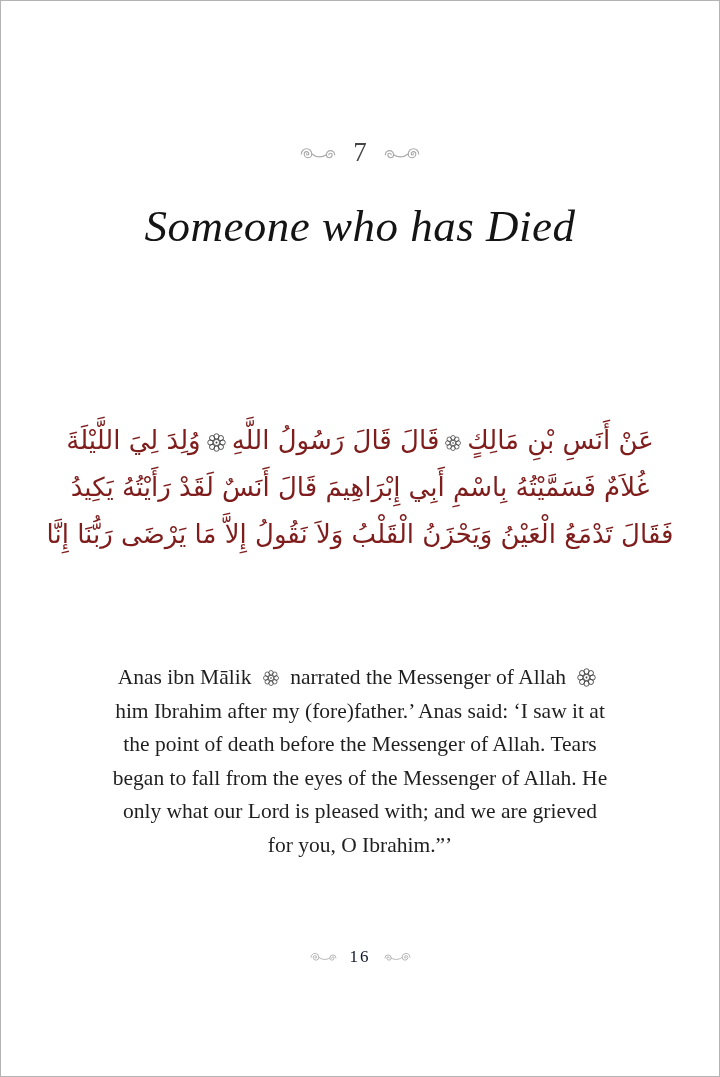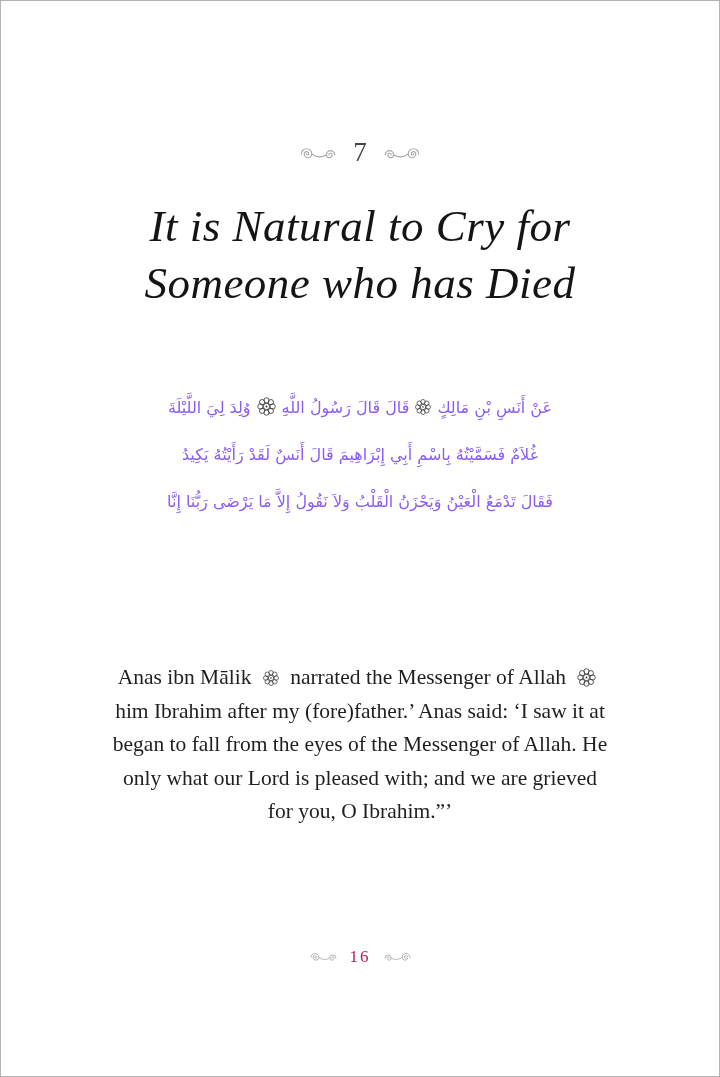--- a/index.html
+++ b/index.html
@@ -34,27 +34,27 @@
     text-align: center;
     font-style: italic;
     font-size: 45px;
     line-height: 57px;
     color: #141414;
     letter-spacing: 0.5px;
   }
 
   
   .arabic-block {
-    top: 383px;
+    top: 416px;
     direction: rtl;
     text-align: center;
     font-family: "DejaVu Sans", sans-serif;
-    font-size: 16px;
+    font-size: 26px;
     line-height: 47px;
-    color: #8b5cf6;
+    color: #7f1d1d;
   }
   .arabic-line { white-space: nowrap; }
   .medallion {
     width: 21px; height: 21px;
     vertical-align: -4px;
     margin: 0 5px;
     color: #3e3e3e;
   }
   .medallion.sm { width: 18px; height: 18px; vertical-align: -3px; }
 
@@ -67,21 +67,21 @@
     color: #1f1f1f;
   }
   .english-line { white-space: nowrap; }
 
   
   .page-footer {
     top: 947px;
     display: flex; justify-content: center; align-items: center; gap: 13px;
   }
   .page-number {
-    font-size: 17px; color: #be185d; line-height: 1;
+    font-size: 17px; color: #0f172a; line-height: 1;
     letter-spacing: 2px;
     text-align: right;
   }
   .hidden-defs { position: absolute; width: 0; height: 0; overflow: hidden; }
 </style>
 </head>
 <body>
 
 <svg class="hidden-defs" aria-hidden="true">
   <defs>
@@ -113,21 +113,20 @@
   <svg class="ornament">
       <use href="#sym-ornament"></use>
     </svg>
   <div class="chapter-number">7</div>
   <svg class="ornament flip">
       <use href="#sym-ornament"></use>
     </svg>
 </div>
 
 <div class="abs chapter-title">
-  <div>It is Natural to Cry for</div>
   <div>Someone who has Died</div>
 </div>
 
 <div class="abs arabic-block">
   <div class="arabic-line">
     <span>عَنْ أَنَسِ بْنِ مَالِكٍ</span><svg class="medallion sm">
         <use href="#sym-medallion"></use>
       </svg><span>قَالَ قَالَ رَسُولُ اللَّهِ</span><svg class="medallion">
         <use href="#sym-medallion"></use>
       </svg><span>وُلِدَ لِيَ اللَّيْلَةَ</span>
@@ -145,20 +144,21 @@
     <span>Anas ibn Mālik</span>
     <svg class="medallion sm">
         <use href="#sym-medallion"></use>
       </svg>
     <span>narrated the Messenger of Allah</span>
     <svg class="medallion">
         <use href="#sym-medallion"></use>
       </svg>
   </div>
   <div class="english-line">him Ibrahim after my (fore)father.’ Anas said: ‘I saw it at</div>
+  <div class="english-line">the point of death before the Messenger of Allah. Tears</div>
   <div class="english-line">began to fall from the eyes of the Messenger of Allah. He</div>
   <div class="english-line">only what our Lord is pleased with; and we are grieved</div>
   <div class="english-line">for you, O Ibrahim.”’</div>
 </div>
 
 <div class="abs page-footer">
   <svg class="ornament small">
       <use href="#sym-ornament"></use>
     </svg>
   <div class="page-number">16</div>

